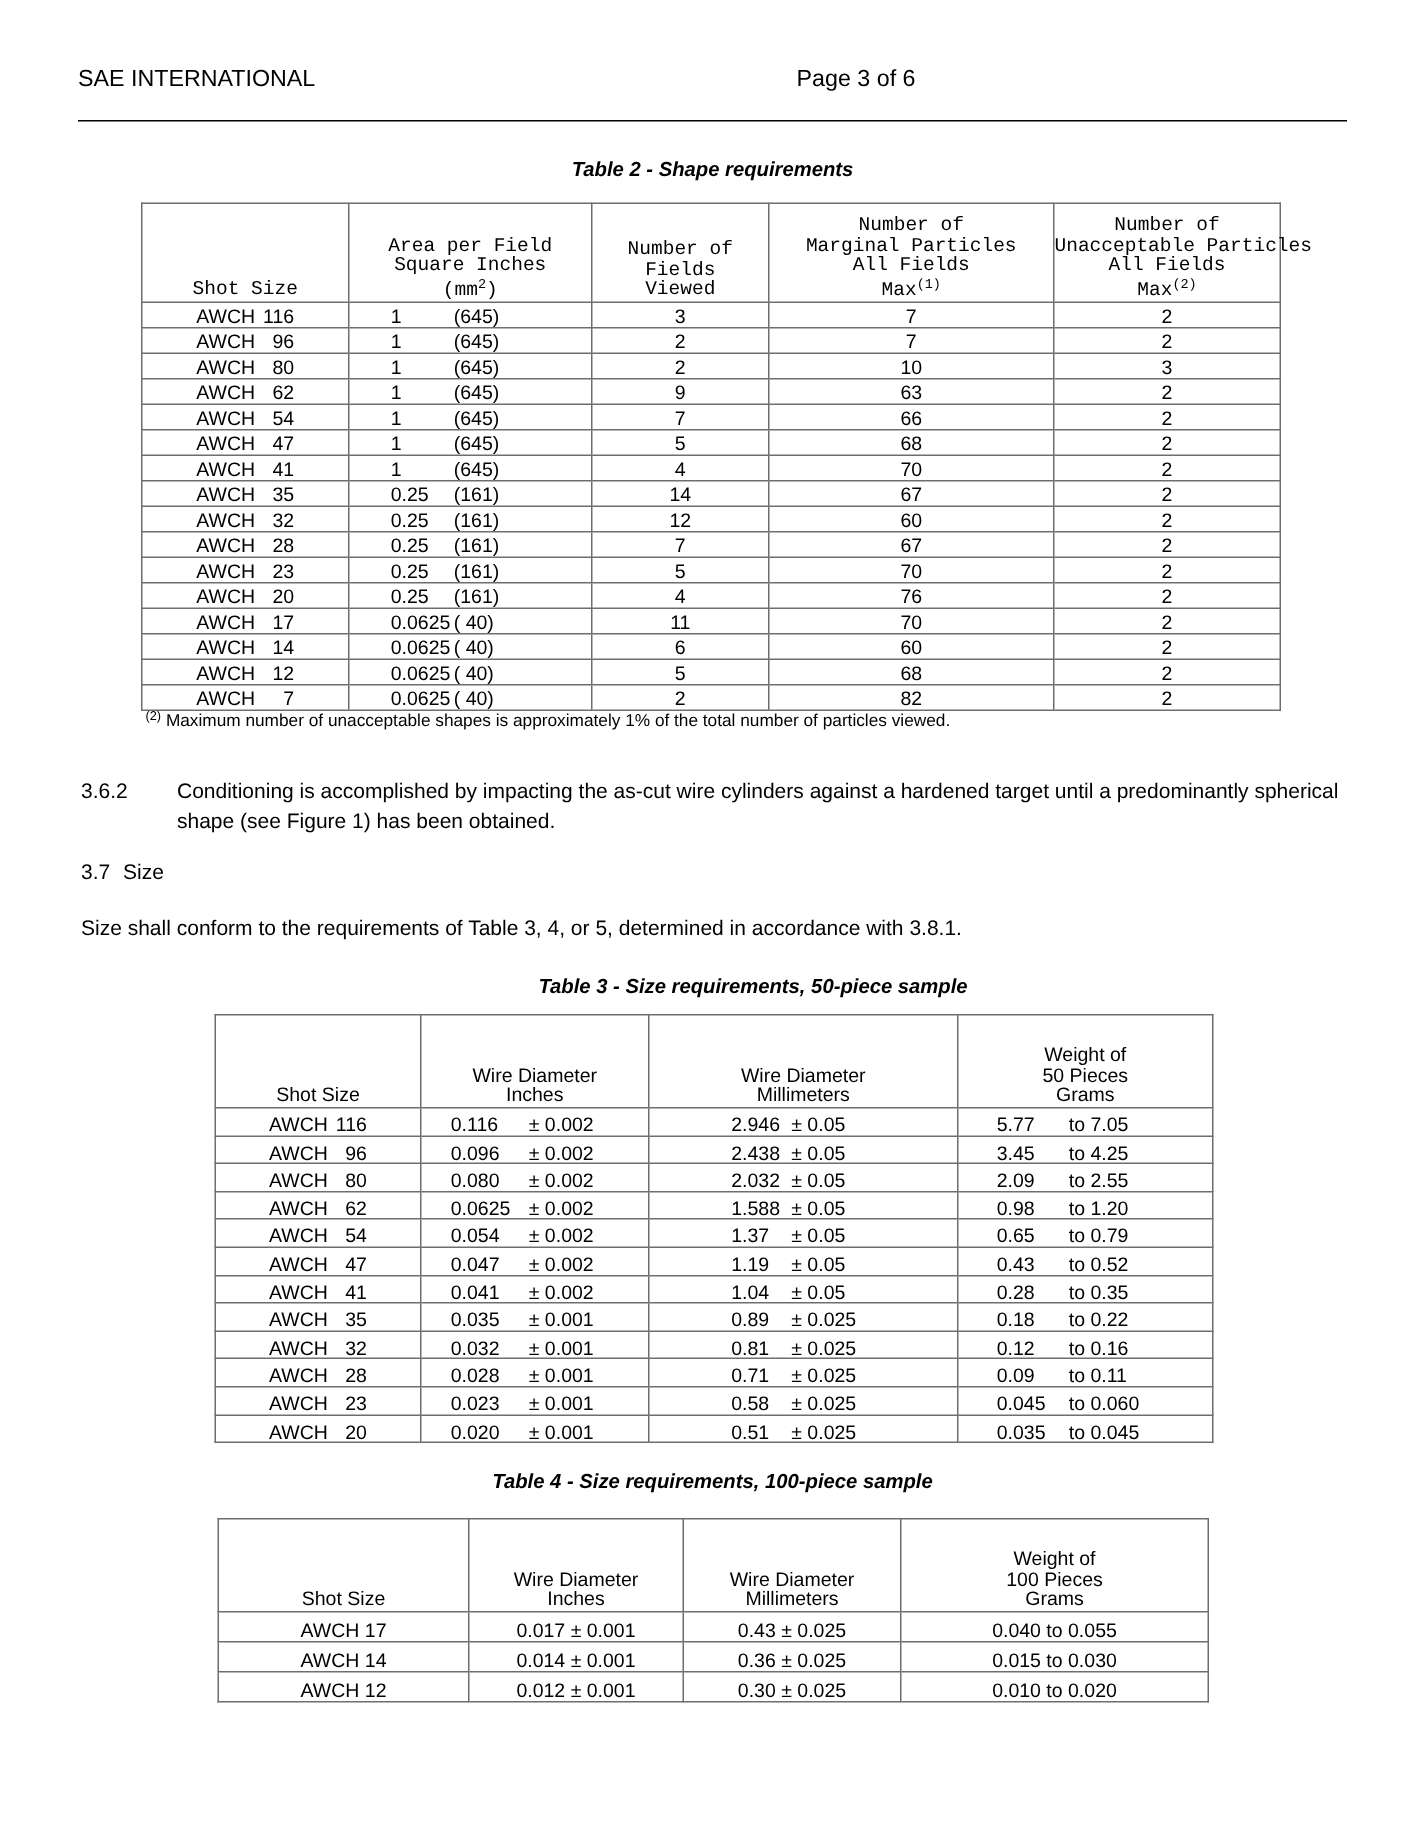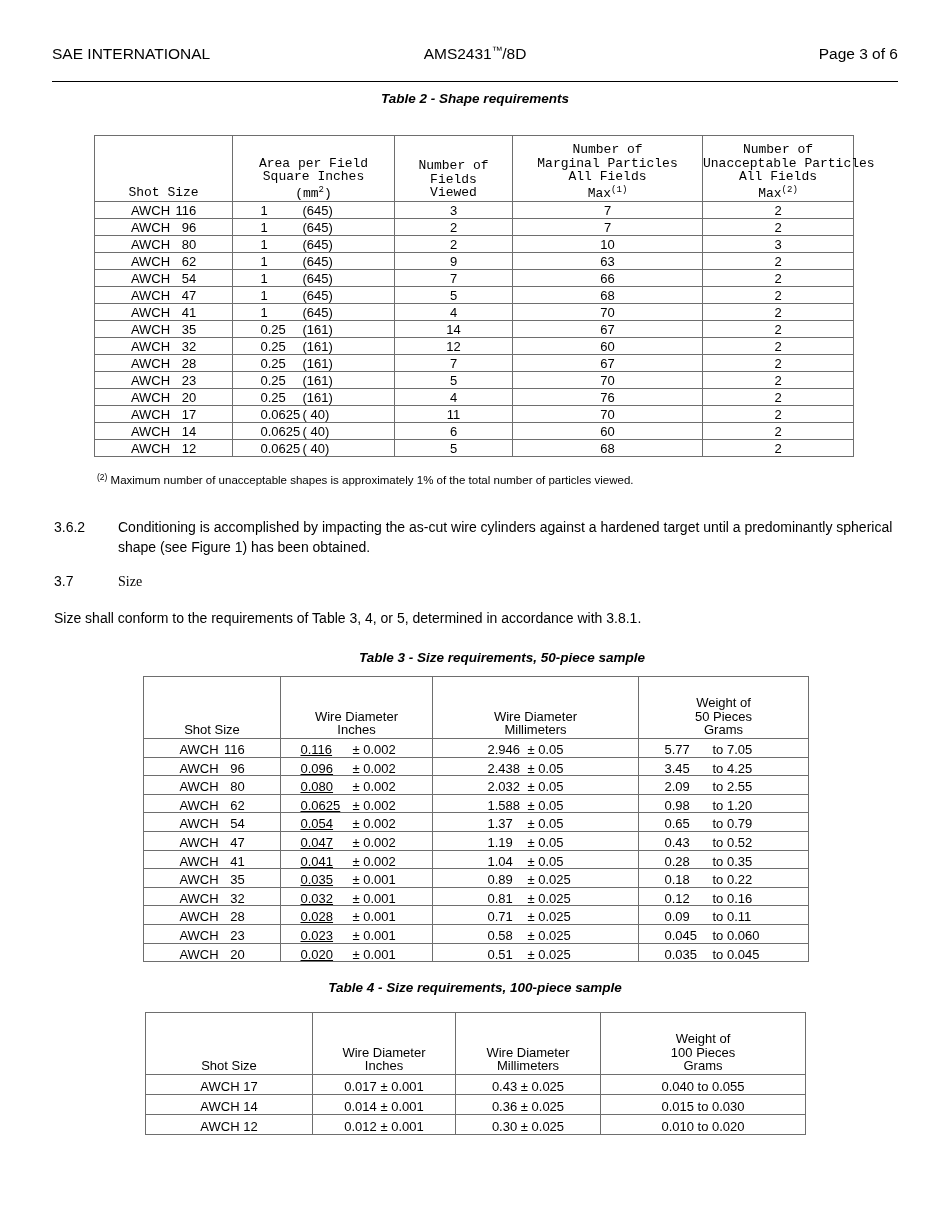--- a/index.html
+++ b/index.html
@@ -75,21 +75,21 @@
     text-align: right;
   }
 
   
   .area { display: inline-block; width: 120px; text-align: left; padding-left: 14px;}
   .area .v { display: inline-block; width: 42px; text-align: left; }
   .area .p { display: inline-block; }
 
   
   .dia { display: inline-block; width: 112px; text-align: left; }
-  .dia .v { display: inline-block; width: 52px; text-align: left; text-decoration: underline; }
+  .dia .v { display: inline-block; width: 52px; text-align: left; }
   .dia .t { display: inline-block; }
   .dia2 { display: inline-block; width: 96px; text-align: left; }
   .dia2 .v { display: inline-block; width: 40px; text-align: left; }
 
   
   .rng { display: inline-block; width: 118px; text-align: left; }
   .rng .a { display: inline-block; width: 42px; text-align: left; }
   .rng .b { display: inline-block; padding-left: 6px; }
 
   
@@ -125,21 +125,21 @@
     position: absolute;
     left: 0;
     top: 0;
   }
   .para .txt { display: block; }
 
   #p362 { left: 54px; top: 518px; width: 846px; }
   #p362 .txt { margin-left: 64px; text-align: left; }
 
   #p37 { left: 54px; top: 572px; width: 400px; }
-  #p37 .txt { margin-left: 64px; font-family: Liberation Serif, serif; }
+  #p37 .txt { margin-left: 28px; }
 
   #p-size { left: 54px; top: 609px; width: 846px; }
 
   
   #table3 { left: 143px; top: 676px; width: 665px; }
   #table3 col.c1 { width: 137px; }
   #table3 col.c2 { width: 152px; }
   #table3 col.c3 { width: 206px; }
   #table3 col.c4 { width: 170px; }
   #table3 thead th { height: 60px; }
@@ -147,30 +147,29 @@
 
   
   #table4 { left: 145px; top: 1012px; width: 660px; }
   #table4 col.c1 { width: 167px; }
   #table4 col.c2 { width: 143px; }
   #table4 col.c3 { width: 145px; }
   #table4 col.c4 { width: 205px; }
   #table4 thead th { height: 60px; }
   #table4 td { height: 19px; }
 
-  #cap2 { top: 91px; text-align: center; }
+  #cap2 { top: 105px; text-align: center; }
   #cap3 { top: 650px; margin-left: 27px; }
   #cap4 { top: 980px; }
 </style>
 </head>
 <body>
 
 <div class="page-header">
   <div class="hdr-left">SAE INTERNATIONAL</div>
-  <div class="hdr-mid"><span>AMS2431</span><span class="tm">™</span><span>/8D</span></div>
   <div class="hdr-right">Page 3 of 6</div>
 </div>
 
 <div class="caption" id="cap2">Table 2 - Shape requirements</div>
 
 <table class="doc" id="table2">
   <colgroup>
       <col class="c1">
       <col class="c2">
       <col class="c3">
@@ -303,20 +302,27 @@
         <td>60</td>
         <td>2</td>
       </tr>
       <tr>
         <td><span class="shot"><span class="lbl">AWCH</span><span class="num">12</span></span></td>
         <td><span class="area"><span class="v">0.0625</span><span class="p">( 40)</span></span></td>
         <td>5</td>
         <td>68</td>
         <td>2</td>
       </tr>
+      <tr>
+        <td><span class="shot"><span class="lbl">AWCH</span><span class="num">7</span></span></td>
+        <td><span class="area"><span class="v">0.0625</span><span class="p">( 40)</span></span></td>
+        <td>2</td>
+        <td>82</td>
+        <td>2</td>
+      </tr>
     </tbody>
 </table>
 
 <div class="footnotes">
   <div><sup>(2)</sup> <span>Maximum number of unacceptable shapes is approximately 1% of the total number of particles viewed.</span></div>
 </div>
 
 <div class="para" id="p362">
   <span class="num">3.6.2</span>
   <span class="txt">Conditioning is accomplished by impacting the as-cut wire cylinders against a hardened target until a predominantly spherical shape (see Figure 1) has been obtained.</span>

